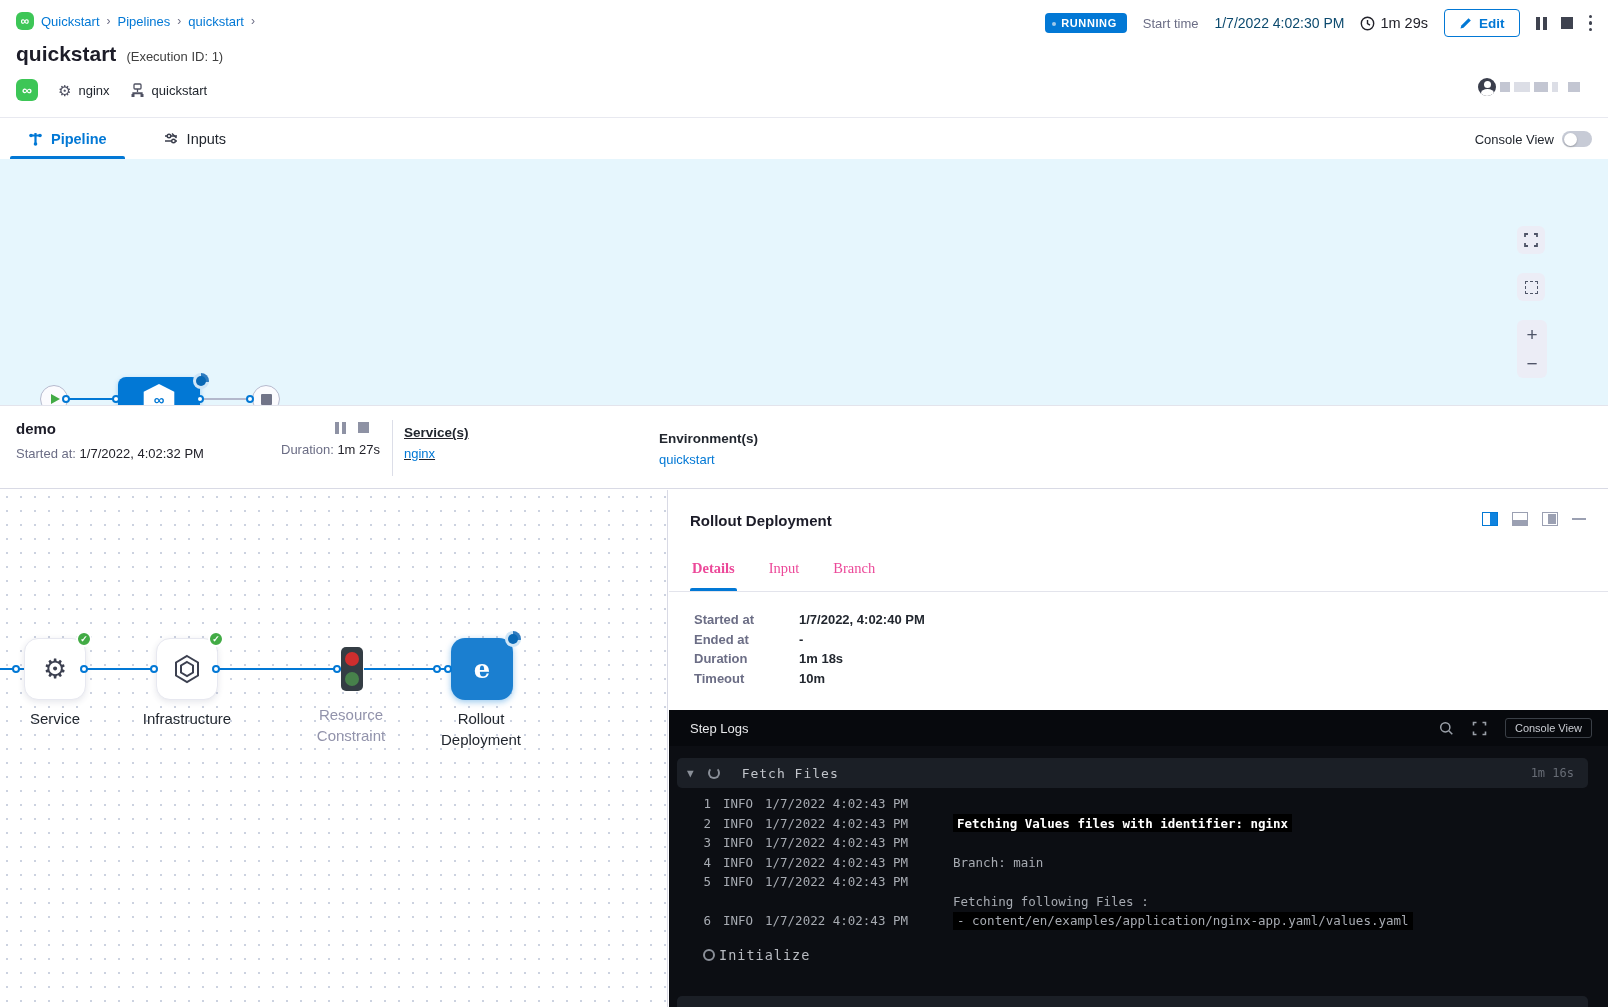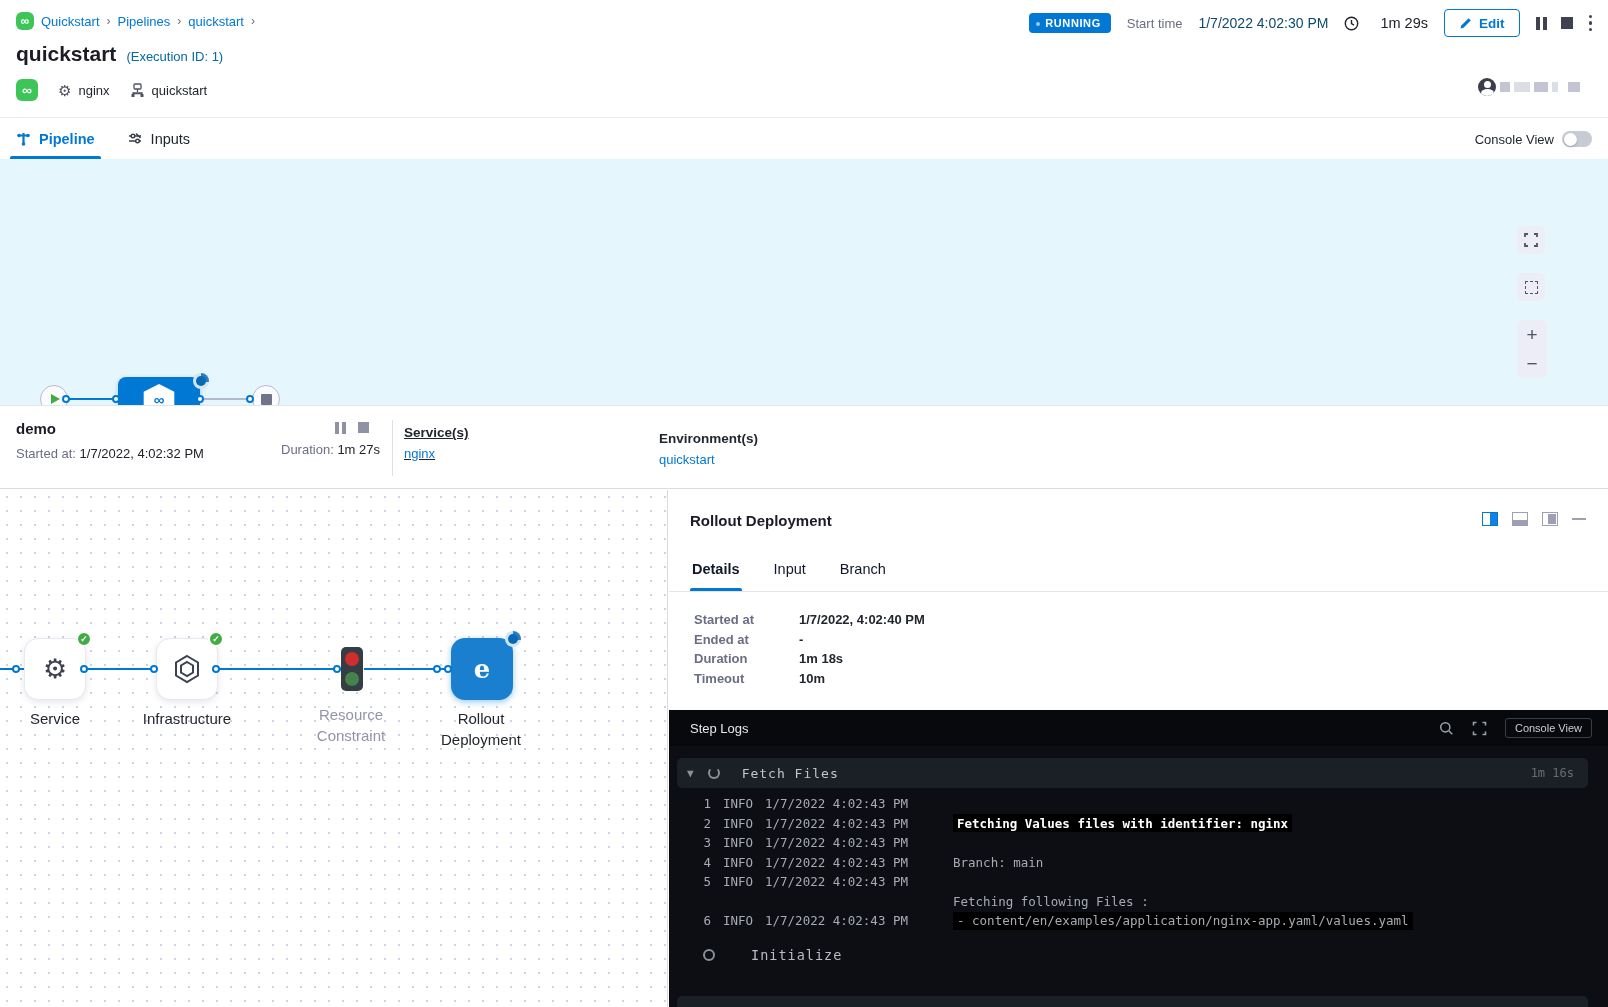--- a/index.html
+++ b/index.html
@@ -12,46 +12,46 @@
   .hlogo { width:18px; height:18px; border-radius:6px; background:#3dc657; color:#fff; font-size:12px; font-weight:bold;
            display:flex; align-items:center; justify-content:center; }
   .crumb a { color:#0278d5; text-decoration:none; cursor:pointer; }
   .crumb-sep { color:#6b6d85; font-size:12px; }
   .top-right { position:absolute; right:14px; top:9px; display:flex; align-items:center; gap:16px; }
   .badge-running { background:#0278d5; color:#fff; font-size:11px; font-weight:bold; letter-spacing:.6px;
     border-radius:4px; padding:4px 10px 4px 16px; position:relative; }
   .badge-running::before { content:""; position:absolute; left:7px; top:9px; width:4px; height:4px; border-radius:50%; background:#9fc9ea; }
   .starttime-label { color:#6b6d85; font-size:13px; }
   .starttime-val { color:#0c4a6e; font-size:14px; }
-  .elapsed { display:flex; align-items:center; gap:21px; font-size:14.5px; color:#22222a; }
+  .elapsed { display:flex; align-items:center; gap:5px; font-size:14.5px; color:#22222a; }
   .btn-edit { display:flex; align-items:center; gap:7px; border:1px solid #0278d5; color:#0278d5; border-radius:4px;
     height:28px; padding:0 14px; font-size:13.5px; font-weight:bold; background:#fff; cursor:pointer; }
   .ctl { display:flex; align-items:center; gap:14px; }
   .ic-pause { display:flex; gap:3px; cursor:pointer; } .ic-pause i { width:4px; height:13px; background:#3f4350; display:block; }
   .ic-stop { width:12px; height:12px; background:#3f4350; cursor:pointer; }
   .ic-kebab { display:flex; flex-direction:column; gap:3px; cursor:pointer; padding:2px; }
   .ic-kebab i { width:3.5px; height:3.5px; border-radius:50%; background:#3f4350; display:block; }
   .title-row { position:absolute; left:16px; top:42px; display:flex; align-items:baseline; gap:10px; }
   .page-title { font-size:21px; font-weight:bold; color:#1c1c28; }
-  .exec-id { font-size:13px; color:#0369a1; }
+  .exec-id { font-size:13px; color:#404040; }
   .tag-row { position:absolute; left:16px; top:79px; display:flex; align-items:center; gap:20px; font-size:13px; color:#22272f; }
   .cd-pill { width:22px; height:22px; border-radius:6px; background:#3dc657; color:#fff; font-size:14px; font-weight:bold;
     display:flex; align-items:center; justify-content:center; }
   .tag { display:flex; align-items:center; gap:7px; }
   .tag .g { font-size:15px; color:#4f5162; line-height:1; }
   .avatar-row { position:absolute; right:28px; top:78px; display:flex; align-items:center; gap:4px; }
   .avatar { width:18px; height:18px; border-radius:50%; background:#3a3e4c; position:relative; overflow:hidden; }
   .avatar::before { content:""; position:absolute; left:5.5px; top:3px; width:7px; height:7px; border-radius:50%; background:#fff; }
   .avatar::after { content:""; position:absolute; left:2.5px; top:11px; width:13px; height:8px; border-radius:50%; background:#fff; }
   .pix { height:10px; background:#c3c6d2; display:inline-block; } .pix.lt { background:#dcdee6; }
 
   
   .tabbar { position:absolute; left:0; top:117px; width:1608px; height:42px; background:#fff;
     border-top:1px solid #e8e9f0; display:flex; align-items:center; }
-  .tab { display:flex; align-items:center; gap:8px; font-size:14.5px; padding:0 16px; height:100%; position:relative; cursor:pointer; color:#22272f; }
+  .tab { display:flex; align-items:center; gap:8px; font-size:14.5px; padding:0 28px; height:100%; position:relative; cursor:pointer; color:#22272f; }
   .tab.active { color:#0278d5; font-weight:bold; }
   .tab.active::after { content:""; position:absolute; left:10px; right:10px; bottom:0; height:3px; background:#0278d5; border-radius:2px 2px 0 0; }
   .consoleview { position:absolute; right:16px; top:0; height:42px; display:flex; align-items:center; gap:8px; font-size:13px; color:#22272f; }
   .toggle { width:30px; height:16px; border-radius:9px; background:#c7cbd6; position:relative; cursor:pointer; }
   .toggle::after { content:""; position:absolute; left:1.5px; top:1.5px; width:13px; height:13px; border-radius:50%; background:#fff; box-shadow:0 1px 2px rgba(0,0,0,.25); }
 
   
   .canvas-top { position:absolute; left:0; top:159px; width:1608px; height:246px; background:#e6f6fd; }
   .line { position:absolute; height:2px; }
   .node-circle { position:absolute; width:28px; height:28px; border-radius:50%; background:#fbfbfe; border:1px solid #b6bace;
@@ -111,21 +111,21 @@
   .rpanel { position:absolute; left:669px; top:490px; width:939px; height:517px; background:#fff; }
   .rp-head { position:absolute; left:0; top:0; width:100%; height:56px; }
   .rp-title { position:absolute; left:21px; top:22px; font-size:15px; font-weight:bold; color:#1c1c28; }
   .rp-icons { position:absolute; right:22px; top:22px; display:flex; align-items:center; gap:14px; }
   .lay { width:16px; height:14px; border:1.5px solid #9ba0b2; background:#fff; position:relative; cursor:pointer; }
   .lay.sel { border-color:#0278d5; } .lay.sel::after { content:""; position:absolute; right:0; top:0; width:50%; height:100%; background:#0f83df; }
   .lay.h::after { content:""; position:absolute; left:0; bottom:0; width:100%; height:45%; background:#9ba0b2; }
   .lay.r::after { content:""; position:absolute; right:1px; top:1px; width:55%; height:80%; background:#9ba0b2; }
   .rp-min { width:14px; height:2.5px; background:#9ba0b2; cursor:pointer; }
   .rp-tabs { position:absolute; left:0; top:56px; width:100%; height:46px; border-bottom:1px solid #e3e4ec; display:flex; padding-left:21px; }
-  .rp-tab { font-size:14.5px; color:#0f172a; padding:0 2px; margin-right:30px; display:flex; align-items:center; position:relative; cursor:pointer; }
+  .rp-tab { font-size:14.5px; color:#ec4899; padding:0 2px; margin-right:30px; display:flex; align-items:center; position:relative; cursor:pointer;font-family:Liberation Serif, serif; }
   .rp-tab.active { font-weight:bold; }
   .rp-tab.active::after { content:""; position:absolute; left:0; right:0; bottom:0; height:3px; background:#0278d5; border-radius:2px 2px 0 0; }
   .rp-details { position:absolute; left:0; top:102px; width:100%; }
   .drow { display:flex; padding-left:25px; height:19.5px; align-items:center; font-size:13px; }
   .drow .dl { width:105px; color:#6b6d85; font-weight:bold; }
   .drow .dv { color:#22272f; font-weight:bold; }
   .rp-details { padding-top:18px; }
 
   
   .logs { position:absolute; left:0; top:220px; width:939px; height:297px; background:#0c0e13; }
@@ -143,21 +143,21 @@
   .log-row { display:flex; height:19.5px; align-items:center; font-size:12.5px; color:#a7abb2; padding-left:28px; white-space:pre; }
   .log-row .n { width:14px; text-align:right; }
   .log-row .lv { width:42px; margin-left:12px; }
   .log-row .tm { width:188px; }
   .log-row .ms { flex:1; }
   .log-row .ms.hl { flex:0 0 auto; background:#000; padding:1.5px 4px; }
   .log-row .ms.bold { color:#fff; font-weight:bold; }
   .log-row a { color:#d7dade; text-decoration:underline; cursor:pointer; }
   .sect2 { display:flex; align-items:center; margin:9px 20px 0 8px; height:30px; cursor:pointer; }
   .sect2 .pend { width:12px; height:12px; border-radius:50%; border:2px solid #8a8f98; margin-left:26px; }
-  .sect2 .stitle { margin-left:36px; font-size:13.5px; color:#b9bcc2; letter-spacing:1px; }
+  .sect2 .stitle { margin-left:4px; font-size:13.5px; color:#b9bcc2; letter-spacing:1px; }
   .nextbar { position:absolute; left:8px; right:20px; bottom:0; height:11px; background:#1b1f26; border-radius:5px 5px 0 0; }
   svg { display:block; }
 </style>
 </head>
 <body>
 
 <div class="header">
   <div class="crumb-row crumb">
     <span class="hlogo">∞</span>
     <a>Quickstart</a>

